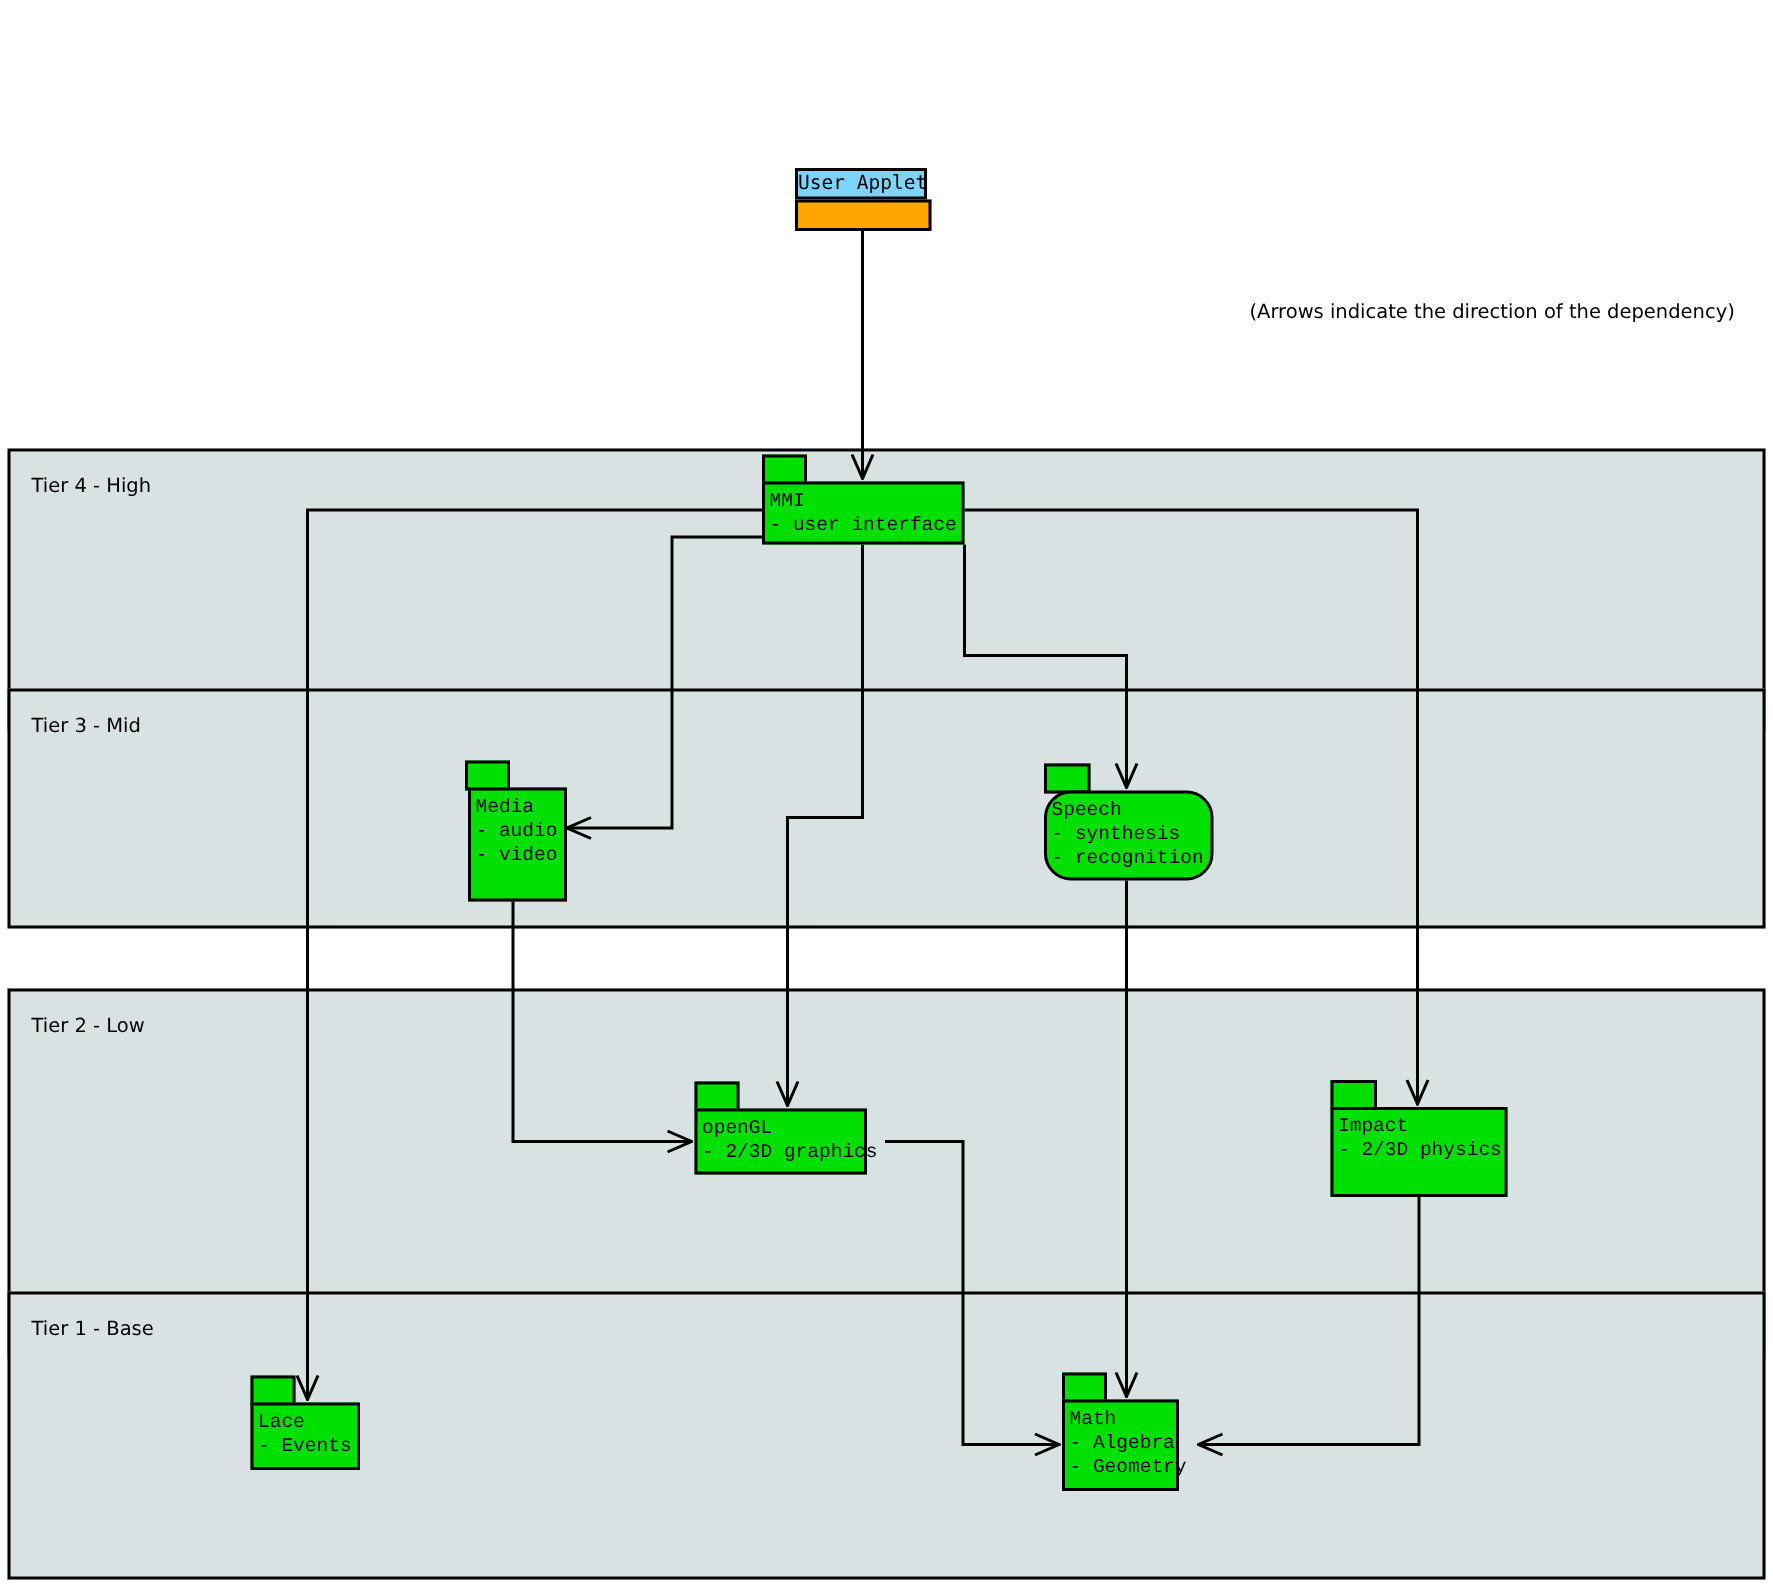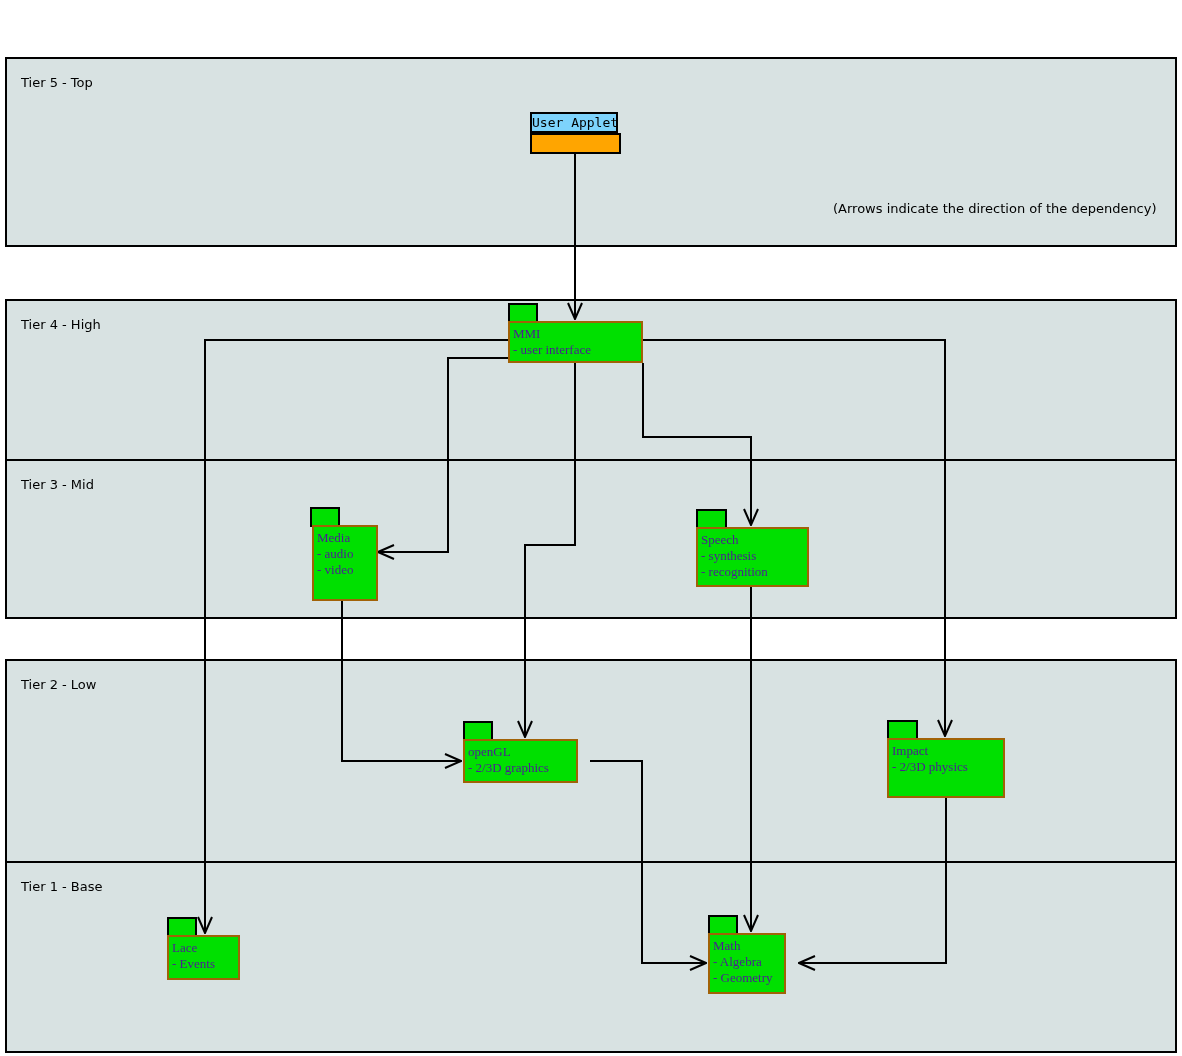--- a/index.html
+++ b/index.html
@@ -26,30 +26,30 @@
 
   svg.edges { position:absolute; left:0; top:0; }
   svg.edges polyline { fill:none; stroke:#000; stroke-width:2; }
 
   .comp-tab {
     position:absolute; background:#00e000;
     border:2px solid #000; box-sizing:border-box;
   }
   .comp-body {
     position:absolute; background:#00e000;
-    border:2px solid #a16207; box-sizing:border-box;
-    font-family:Liberation Serif, serif; font-size:13px;
-    line-height:16px; padding:3px 3px; white-space:nowrap; color:#4c1d95;
+    border:2px solid #000000; box-sizing:border-box;
+    font-family:Liberation Mono, monospace; font-size:13px;
+    line-height:16px; padding:3px 3px; white-space:nowrap; color:#000000;
   }
   #mmi-tab    { left:508px; top:303px; width:30px;  height:20px; }
   #mmi-body   { left:508px; top:321px; width:135px; height:42px; }
   #media-tab  { left:310px; top:507px; width:30px;  height:20px; }
   #media-body { left:312px; top:525px; width:66px;  height:76px; }
   #speech-tab { left:696px; top:509px; width:31px;  height:20px; }
-  #speech-body{ left:696px; top:527px; width:113px; height:60px; }
+  #speech-body{ left:696px; top:527px; width:113px; height:60px;border-radius:18px; }
   #opengl-tab { left:463px; top:721px; width:30px;  height:20px; }
   #opengl-body{ left:463px; top:739px; width:115px; height:44px; }
   #impact-tab { left:887px; top:720px; width:31px;  height:20px; }
   #impact-body{ left:887px; top:738px; width:118px; height:60px; }
   #lace-tab   { left:167px; top:917px; width:30px;  height:20px; }
   #lace-body  { left:167px; top:935px; width:73px;  height:45px; }
   #math-tab   { left:708px; top:915px; width:30px;  height:20px; }
   #math-body  { left:708px; top:933px; width:78px;  height:61px; }
 
   .applet-label {
@@ -62,23 +62,20 @@
     position:absolute; left:530px; top:133px; width:91px; height:21px;
     background:#ffa500; border:2px solid #000; box-sizing:border-box;
   }
 </style>
 </head>
 <body>
 
 <div class="canvas">
 
 
-  <div class="tier" id="tier5">
-    <div class="tier-label">Tier 5 - Top</div>
-  </div>
   <div class="tier" id="tier4">
     <div class="tier-label">Tier 4 - High</div>
   </div>
   <div class="tier" id="tier3">
     <div class="tier-label">Tier 3 - Mid</div>
   </div>
   <div class="tier" id="tier2">
     <div class="tier-label">Tier 2 - Low</div>
   </div>
   <div class="tier" id="tier1">

